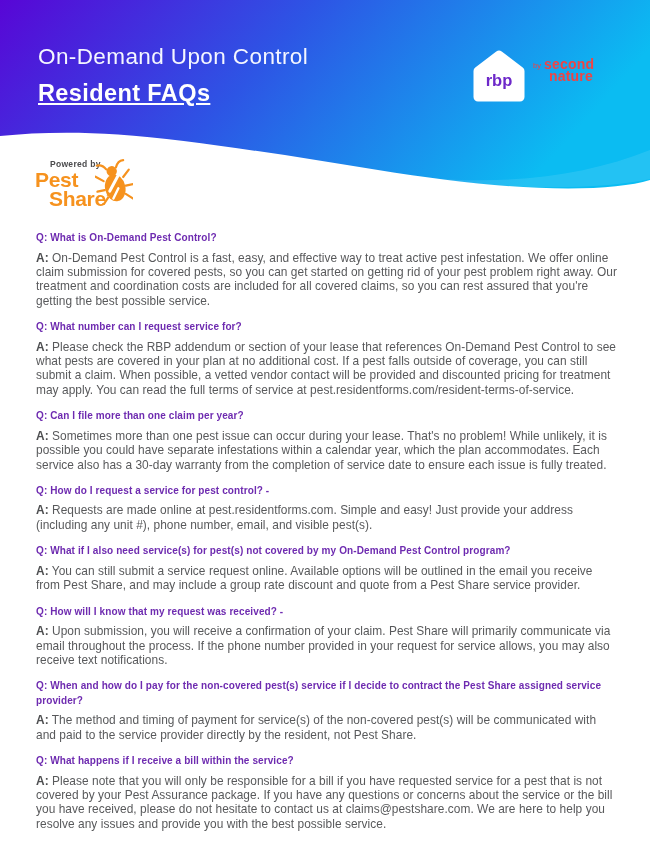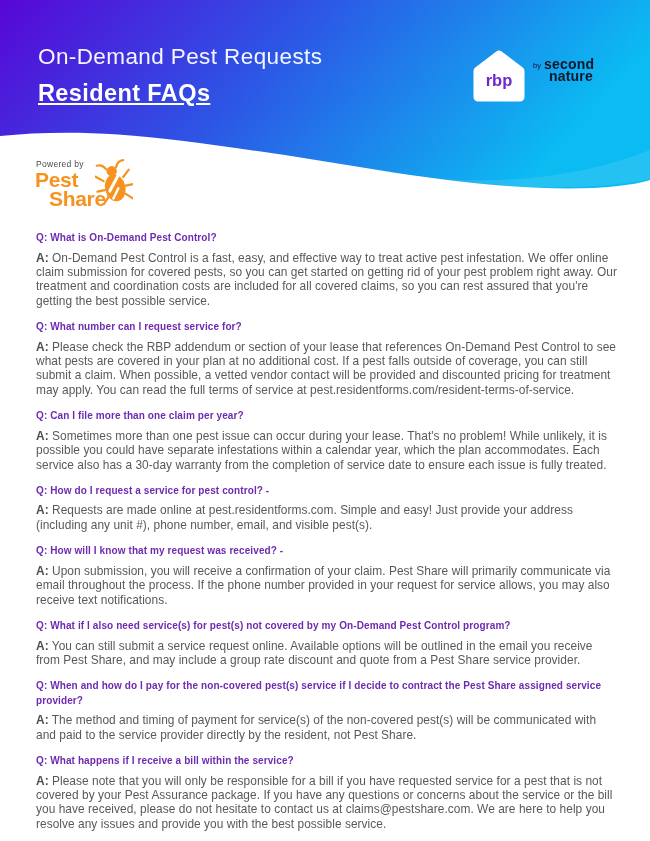--- a/index.html
+++ b/index.html
@@ -18,27 +18,27 @@
     font-size:22.5px;font-weight:400;letter-spacing:0.4px;line-height:26px;
     margin:0;color:#f4f6ff;
   }
   .title-line2{
     font-size:23.5px;font-weight:700;letter-spacing:0.4px;line-height:26px;
     margin:10px 0 0 0;color:#ffffff;text-decoration:underline;
   }
   
   .rbp-logo{position:absolute;left:469px;top:48px;width:180px;height:62px;}
   .rbp-house{position:absolute;left:0;top:0;width:60px;height:60px;}
-  .second-nature{position:absolute;left:64px;top:11px;color:#0f172a;display:flex;}
+  .second-nature{position:absolute;left:64px;top:11px;color:#ef4444;display:flex;}
   .sn-by{font-size:7.5px;font-weight:400;margin:2px 3px 0 0;}
   .sn-words{font-size:14px;font-weight:700;line-height:11.5px;letter-spacing:0.2px;}
   .sn-words .nature{margin-left:5px;}
   
   .ps-logo{position:absolute;left:35px;top:159px;width:120px;height:62px;}
-  .ps-powered{font-size:8.5px;color:#4b4b4d;font-weight:400;letter-spacing:0.3px;margin:0 0 2px 1px;}
+  .ps-powered{font-size:8.5px;color:#4b4b4d;font-weight:700;letter-spacing:0.3px;margin:0 0 2px 15px;}
   .ps-word1,.ps-word2{
     font-size:21px;font-weight:800;color:#f6921e;line-height:18px;margin:0;
     letter-spacing:-0.3px;
   }
   .ps-word2{margin-left:14px;}
   .ps-tm{font-size:7px;vertical-align:6px;font-weight:400;}
   .ps-bug{position:absolute;left:60px;top:0px;width:38px;height:46px;}
   
   .faq-list{position:absolute;left:36px;top:231px;width:582px;}
   .faq-q{
@@ -68,21 +68,21 @@
          C632 185.5 604 188.5 568 188.5
          C512 188.5 446 181 378 170
          C288 155.5 192 140 118 134.5
          C74 131.5 34 132.5 0 136 Z"></path>
     <path fill="#ffffff" opacity="0.10" d="M650 150
          C590 174 520 184 440 179
          C510 190 600 190 650 179 Z"></path>
   </svg>
 
   <div class="title-block">
-    <p class="title-line1">On-Demand Pest Requests</p>
+    <p class="title-line1">On-Demand Upon Control</p>
     <p class="title-line2">Resident FAQs</p>
   </div>
 
   <div class="rbp-logo">
     <svg class="rbp-house" viewBox="0 0 60 60">
       <rect x="12" y="12" width="36" height="36" rx="9" transform="rotate(45 30 30)" fill="#38c8d1"></rect>
       <path d="M30 7 L51 23 L51 49 L9 49 L9 23 Z" fill="#ffffff" stroke="#ffffff" stroke-width="9" stroke-linejoin="round"></path>
       <text x="30" y="37.5" text-anchor="middle" font-family="Liberation Sans, sans-serif" font-size="16.5" font-weight="700" fill="#6d28c9">rbp</text>
     </svg>
     <div class="second-nature">
@@ -133,27 +133,27 @@
       <h3 class="faq-q">Q: Can I file more than one claim per year?</h3>
       <p class="faq-a"><b>A:</b> <span>Sometimes more than one pest issue can occur during your lease. That's no problem! While unlikely, it is possible you could have separate infestations within a calendar year, which the plan accommodates. Each service also has a 30-day warranty from the completion of service date to ensure each issue is fully treated.</span></p>
     </div>
 
     <div class="faq-item">
       <h3 class="faq-q">Q: How do I request a service for pest control? -</h3>
       <p class="faq-a"><b>A:</b> <span>Requests are made online at pest.residentforms.com. Simple and easy! Just provide your address (including any unit #), phone number, email, and visible pest(s).</span></p>
     </div>
 
     <div class="faq-item">
-      <h3 class="faq-q">Q: How will I know that my request was received? -</h3>
-      <p class="faq-a"><b>A:</b> <span>Upon submission, you will receive a confirmation of your claim. Pest Share will primarily communicate via email throughout the process. If the phone number provided in your request for service allows, you may also receive text notifications.</span></p>
+      <h3 class="faq-q">Q: What if I also need service(s) for pest(s) not covered by my On-Demand Pest Control program?</h3>
+      <p class="faq-a"><b>A:</b> <span>You can still submit a service request online. Available options will be outlined in the email you receive from Pest Share, and may include a group rate discount and quote from a Pest Share service provider.</span></p>
     </div>
 
     <div class="faq-item">
-      <h3 class="faq-q">Q: What if I also need service(s) for pest(s) not covered by my On-Demand Pest Control program?</h3>
-      <p class="faq-a"><b>A:</b> <span>You can still submit a service request online. Available options will be outlined in the email you receive from Pest Share, and may include a group rate discount and quote from a Pest Share service provider.</span></p>
+      <h3 class="faq-q">Q: How will I know that my request was received? -</h3>
+      <p class="faq-a"><b>A:</b> <span>Upon submission, you will receive a confirmation of your claim. Pest Share will primarily communicate via email throughout the process. If the phone number provided in your request for service allows, you may also receive text notifications.</span></p>
     </div>
 
     <div class="faq-item">
       <h3 class="faq-q">Q: When and how do I pay for the non-covered pest(s) service if I decide to contract the Pest Share assigned service provider?</h3>
       <p class="faq-a"><b>A:</b> <span>The method and timing of payment for service(s) of the non-covered pest(s) will be communicated with and paid to the service provider directly by the resident, not Pest Share.</span></p>
     </div>
 
     <div class="faq-item">
       <h3 class="faq-q">Q: What happens if I receive a bill within the service?</h3>
       <p class="faq-a"><b>A:</b> <span>Please note that you will only be responsible for a bill if you have requested service for a pest that is not covered by your Pest Assurance package. If you have any questions or concerns about the service or the bill you have received, please do not hesitate to contact us at claims@pestshare.com. We are here to help you resolve any issues and provide you with the best possible service.</span></p>

